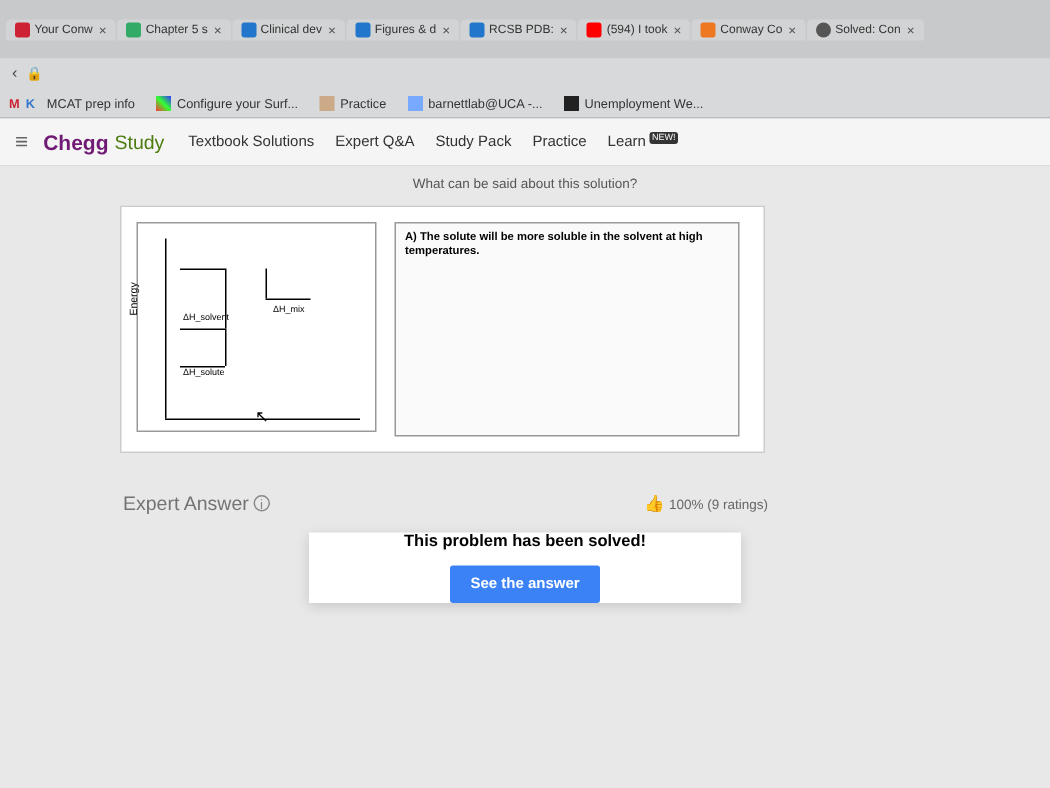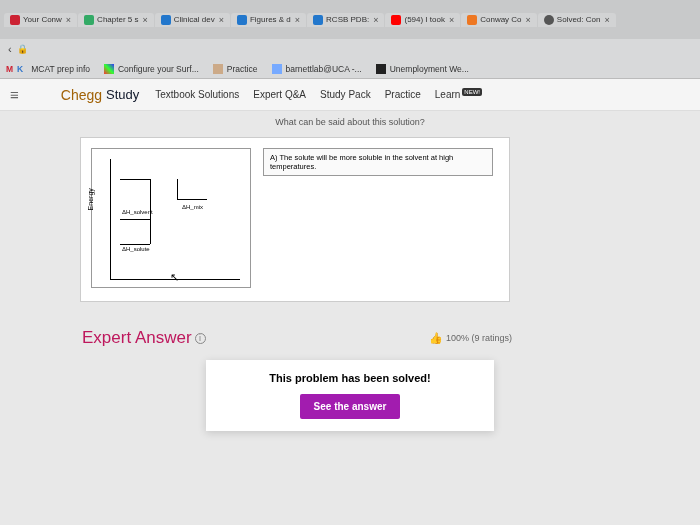--- a/index.html
+++ b/index.html
@@ -23,52 +23,52 @@
     .bookmarks { display: flex; align-items: center; background: #d8d9da; height: 20px; padding: 0 6px; font-size: 8.5px; color: #333; border-bottom: 1px solid #bbb; }
     .bookmark { display: flex; margin-right: 14px; cursor: pointer; }
     .bookmark .bicon { width: 10px; height: 10px; margin-right: 4px; }
     .bi-conf { background: linear-gradient(45deg,#f33,#3f3,#33f); }
     .bi-text { background: #ca8; }
     .bi-folder { background: #7af; }
     .bi-fv { background: #222; }
     
     .chegg-nav { display: flex; align-items: center; background: #f5f5f5; height: 32px; padding: 0 10px; border-bottom: 1px solid #ddd; }
     .hamburger { font-size: 15px; color: #666; margin-right: 10px; cursor: pointer; }
-    .logo { font-size: 14px; font-weight: normal; color: #a16207; margin-right: 4px; margin-left: 32px; }
-    .logo-sub { font-size: 13px; color: #0f172a; margin-right: 16px; }
+    .logo { font-size: 14px; font-weight: bold; color: #701a75; margin-right: 4px; }
+    .logo-sub { font-size: 13px; color: #4d7c0f; margin-right: 16px; }
     .nav-link { font-size: 10px; color: #333; margin-right: 14px; cursor: pointer; }
     .nav-link.bold { font-weight: normal; }
     .new-badge { font-size: 6px; background: #333; color: #fff; padding: 1px 2px; margin-left: 2px; border-radius: 2px; vertical-align: super; }
     .right-text { margin-left: auto; font-size: 10px; color: #333; margin-top: 45px; }
     
     .content { background: #e8e8e8; padding: 6px 20px 20px; height: 431px; position: relative; }
     .subtitle { text-align: center; font-size: 9px; color: #555; margin-bottom: 10px; }
     
     .question-box { background: #fff; border: 1px solid #ccc; width: 430px; height: 165px; margin: 0 0 0 60px; padding: 10px; display: flex; }
     .diagram { width: 160px; height: 140px; border: 1px solid #999; position: relative; }
     .ylabel { position: absolute; left: -2px; top: 50%; transform: rotate(-90deg) translateX(50%); transform-origin: left center; font-size: 7px; }
     .dline { position: absolute; background: #000; height: 1px; }
     .vline { position: absolute; background: #000; width: 1px; }
     .dlabel { position: absolute; font-size: 6px; }
     .cursor-arrow { position: absolute; font-size: 11px; left: 78px; top: 122px; }
     
-    .options { margin-left: 12px; display: flex; flex-direction: column; gap: 20px; }
+    .options { margin-left: 12px; display: flex; flex-direction: row; gap: 20px; font-weight: bold; }
     .option { border: 1px solid #999; padding: 4px 6px; font-size: 7.5px; width: 230px; cursor: pointer; background: #fafafa; }
     
     .transcribed { margin: 16px 0 0 62px; font-size: 10px; color: #555; cursor: pointer; }
     
     .answer-section { margin: 26px 0 0 62px; display: flex; align-items: center; width: 430px; }
-    .answer-heading { font-size: 17px; color: #be185d; }
+    .answer-heading { font-size: 13px; color: #737373; }
     .info-icon { font-size: 9px; color: #888; margin-left: 3px; border: 1px solid #888; border-radius: 50%; width: 11px; height: 11px; display: inline-flex; align-items: center; justify-content: center; }
     .ratings { margin-left: auto; font-size: 9px; color: #666; display: flex; align-items: center; }
     .thumb { font-size: 11px; margin-right: 3px; }
     
-    .solved-card { background: #fff; box-shadow: 0 2px 8px rgba(0,0,0,0.15); width: 288px; margin: 12px auto 0; padding: 12px; text-align: center; }
+    .solved-card { background: #fff; box-shadow: 0 2px 8px rgba(0,0,0,0.15); width: 288px; margin: 12px auto 0; padding: 0; text-align: center; }
     .solved-text { font-size: 11px; font-weight: bold; margin-bottom: 10px; }
-    .see-btn { background: #a21caf; color: #fff; border: none; padding: 7px 14px; font-size: 10px; font-weight: bold; border-radius: 2px; cursor: pointer; }
+    .see-btn { background: #3b82f6; color: #fff; border: none; padding: 7px 14px; font-size: 10px; font-weight: bold; border-radius: 2px; cursor: pointer; }
   </style>
 </head>
 <body>
 
 <div class="browser-tabs">
   <div class="tab">
       <span class="favicon fav-red"></span>
       <span>Your Conw</span>
       <span class="close">×</span>
     </div>

